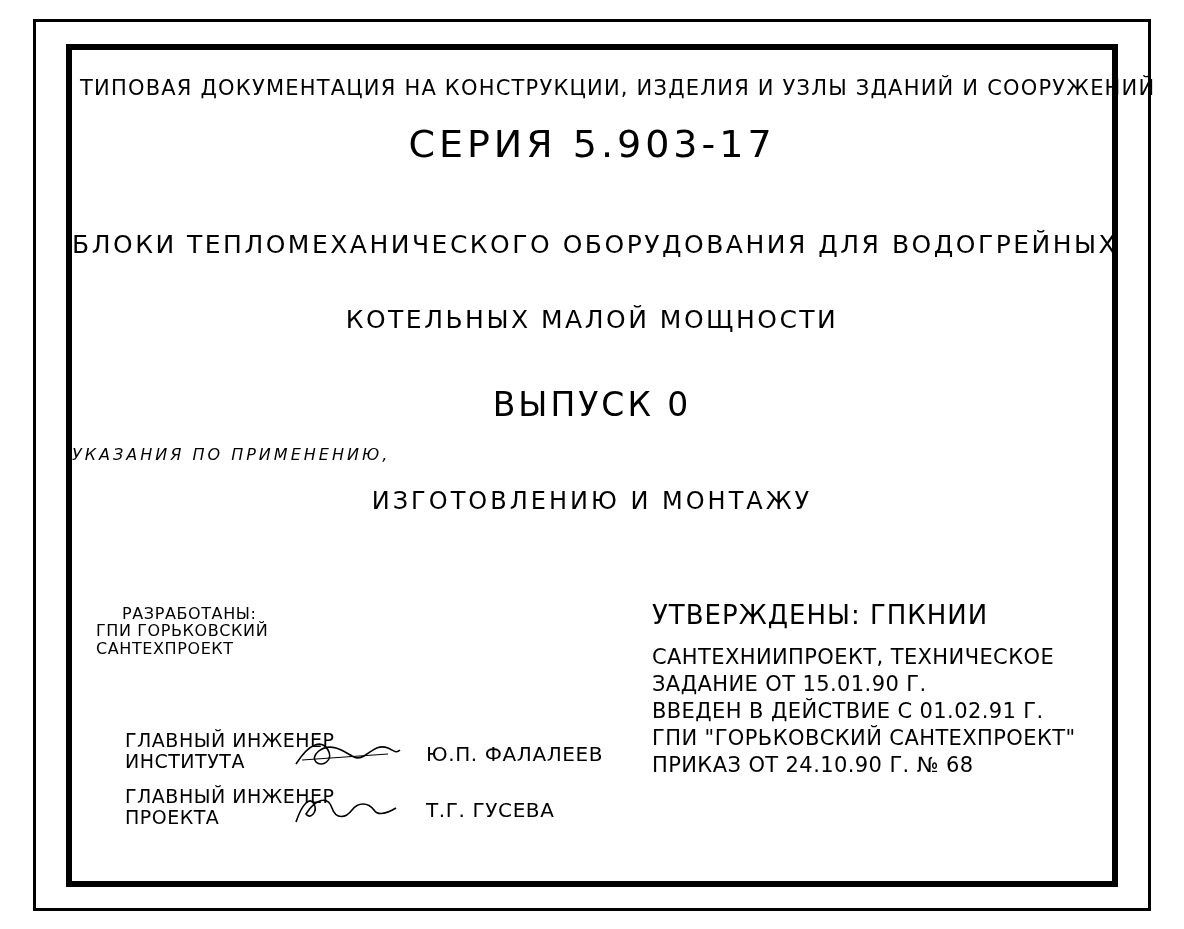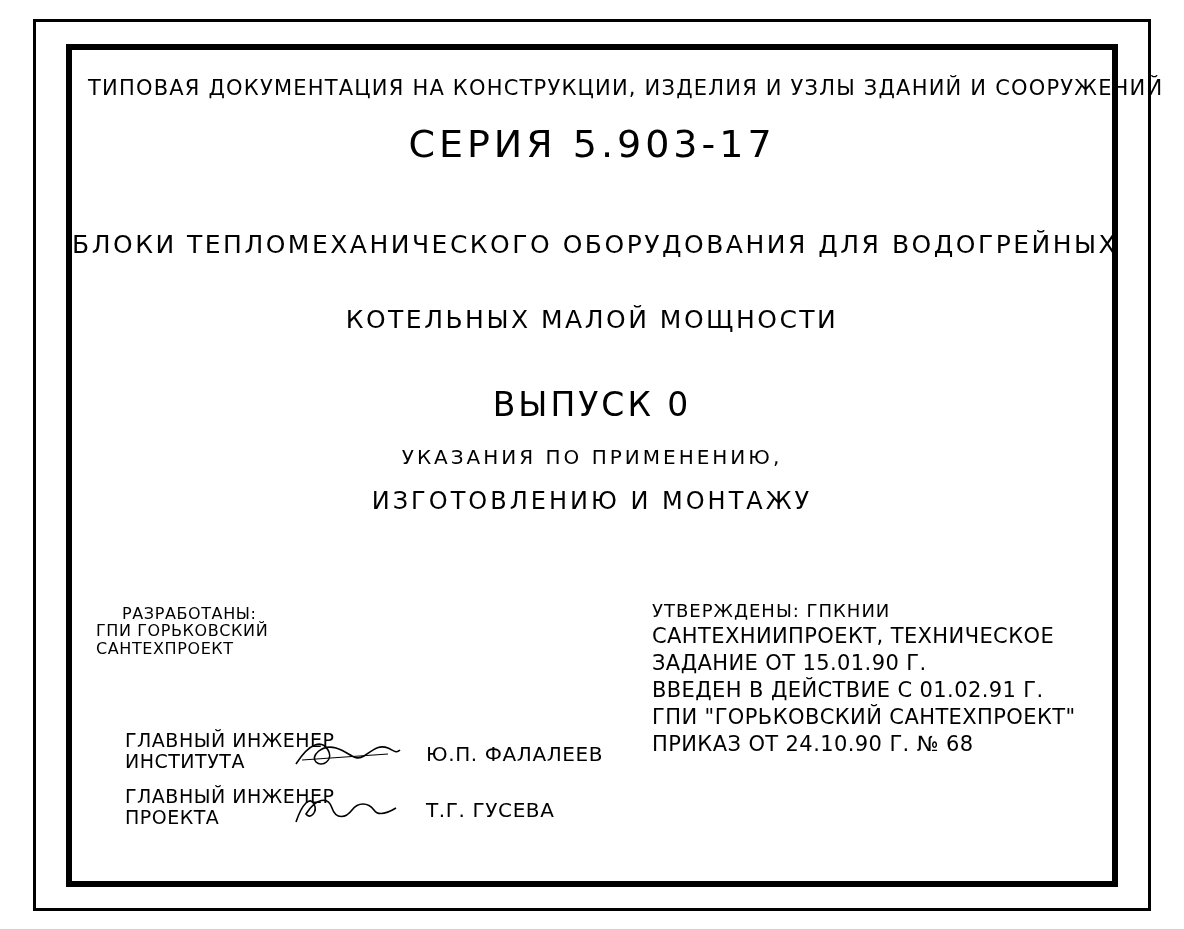--- a/index.html
+++ b/index.html
@@ -56,21 +56,21 @@
     font-family: "DejaVu Sans", sans-serif;
     font-weight: 500;
     letter-spacing: 1.5px;
     text-transform: uppercase;
     white-space: nowrap;
   }
 
   .line-header {
     position: absolute;
     top: 26px;
-    left: 16px;
+    left: 8px;
     width: 100%;
     text-align: center;
     font-size: 21px;
     letter-spacing: 1.2px;
   }
 
   .line-series {
     position: absolute;
     top: 72px;
     left: 0;
@@ -108,23 +108,24 @@
     text-align: center;
     font-size: 33px;
     letter-spacing: 3px;
   }
 
   .line-sub1 {
     position: absolute;
     top: 395px;
     left: 0;
     width: 100%;
-    text-align: center;
-    font-size: 20px;
+    text-align: left;
+    font-size: 16px;
     letter-spacing: 3px;
+    font-style: italic;
   }
   .line-sub2 {
     position: absolute;
     top: 437px;
     left: 0;
     width: 100%;
     text-align: center;
     font-size: 24px;
     letter-spacing: 3px;
   }
@@ -183,24 +184,24 @@
   }
 
   
   .appr-block {
     position: absolute;
     left: 580px;
     top: 550px;
     width: 460px;
   }
   .appr-title {
-    font-size: 18px;
+    font-size: 26px;
     letter-spacing: 1px;
     white-space: nowrap;
-    margin-bottom: 2px;
+    margin-bottom: 14px;
   }
   .appr-line {
     font-size: 21px;
     letter-spacing: 0.4px;
     line-height: 1.28;
     white-space: nowrap;
   }
 </style>
 </head>
 <body>

